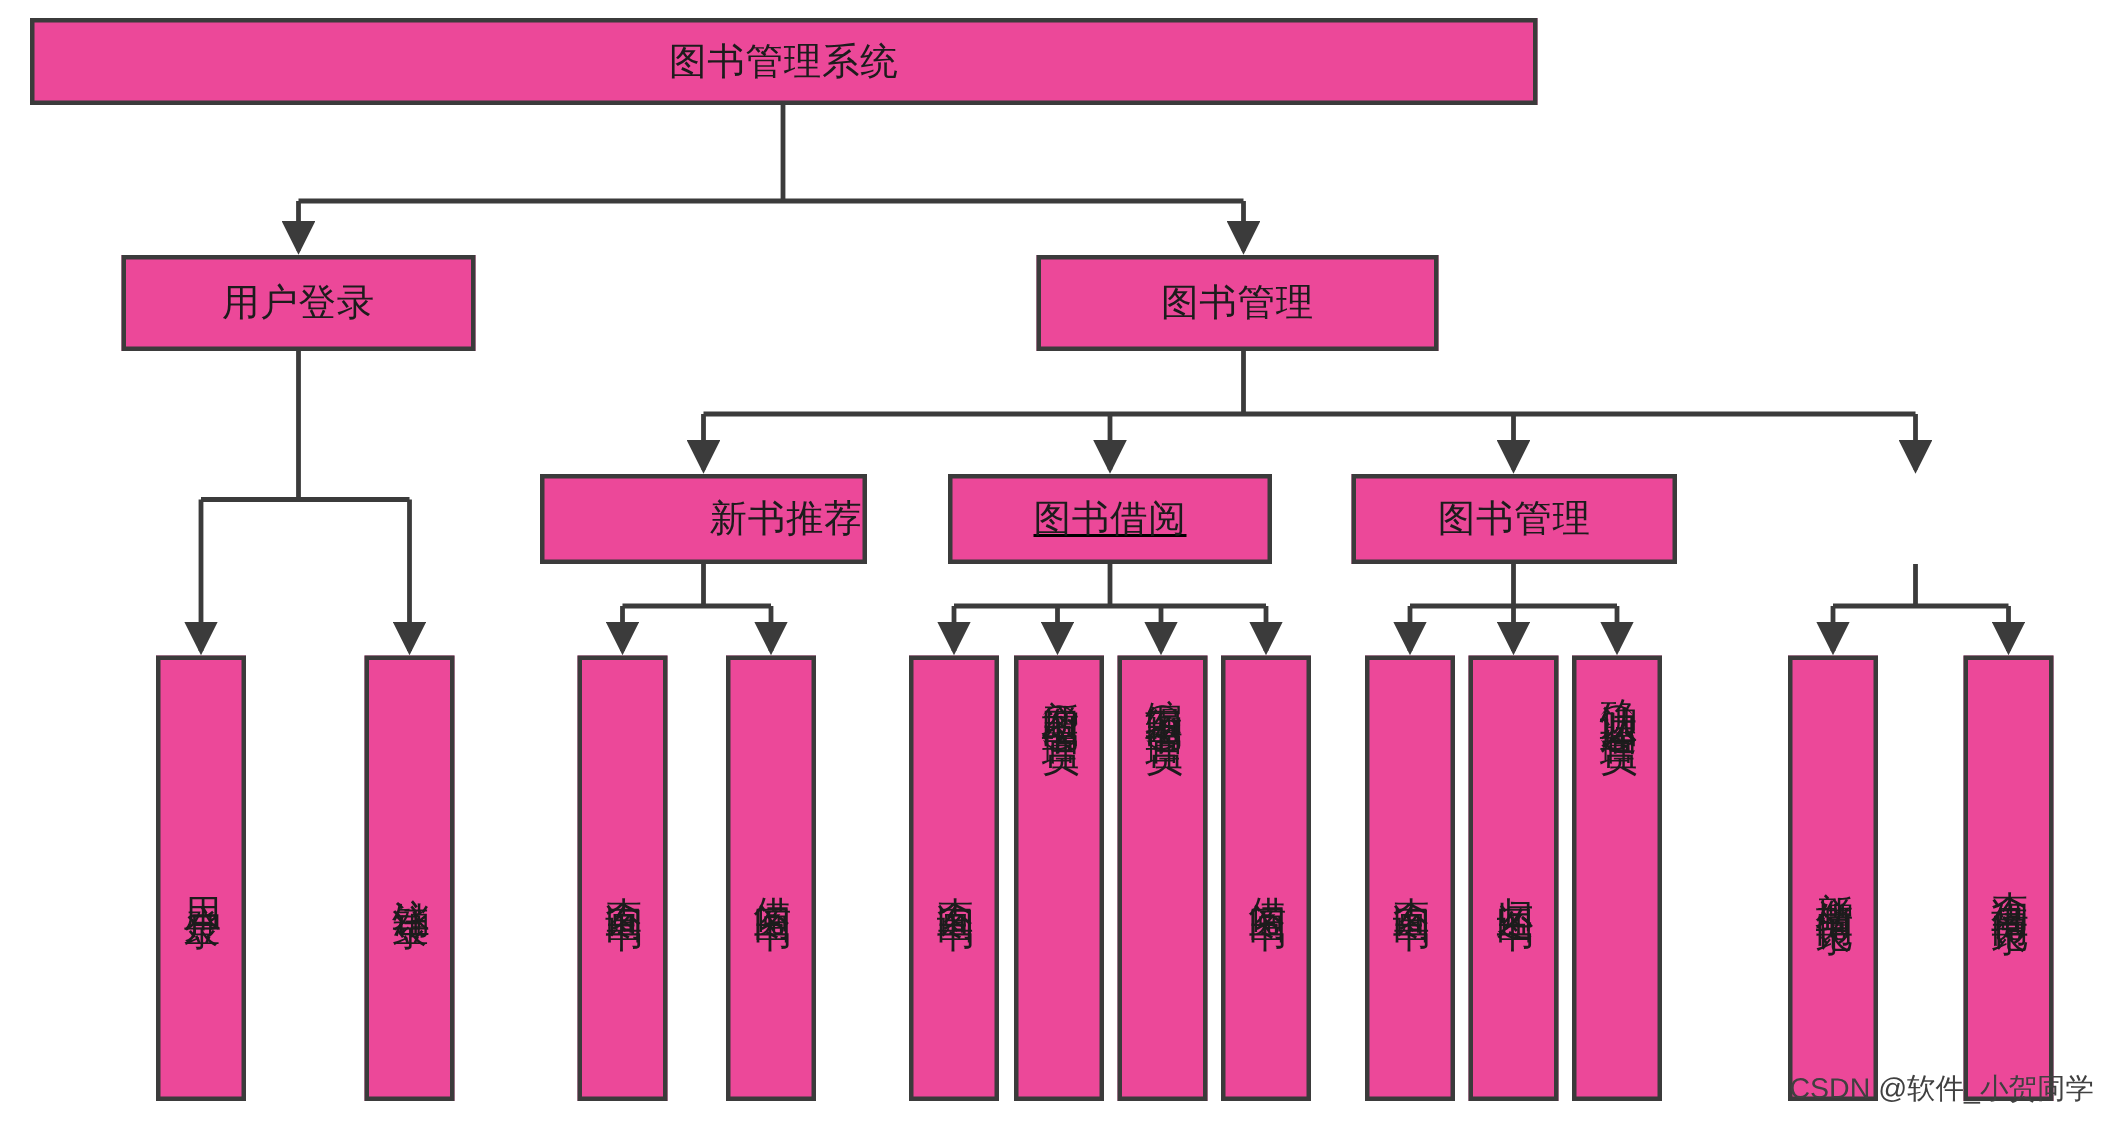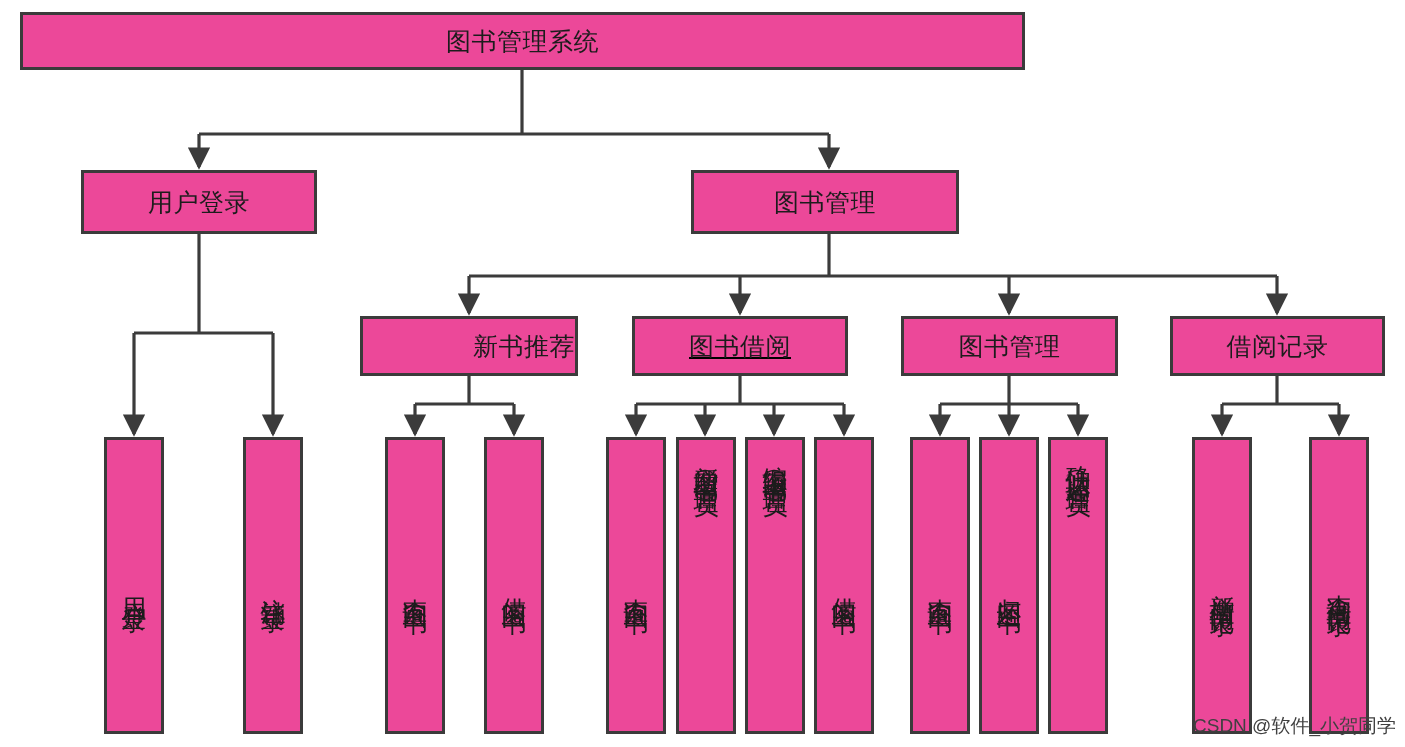--- a/index.html
+++ b/index.html
@@ -145,23 +145,20 @@
   </div>
 
   <div class="node horizontal" style="left:632px; top:316px; width:216px; height:60px;text-decoration:underline;">
     <span class="node-label">图书借阅</span>
   </div>
 
   <div class="node horizontal" style="left:901px; top:316px; width:217px; height:60px;">
     <span class="node-label">图书管理</span>
   </div>
 
-  <div class="node horizontal" style="left:1170px; top:316px; width:215px; height:60px;">
-    <span class="node-label">借阅记录</span>
-  </div>
 
   <div class="node vertical centered" style="left:104px; top:437px; width:60px; height:297px;">
     <span class="node-label">用户登录</span>
   </div>
 
   <div class="node vertical centered" style="left:243px; top:437px; width:60px; height:297px;">
     <span class="node-label">注销登录</span>
   </div>
 
   <div class="node vertical centered" style="left:385px; top:437px; width:60px; height:297px;">

